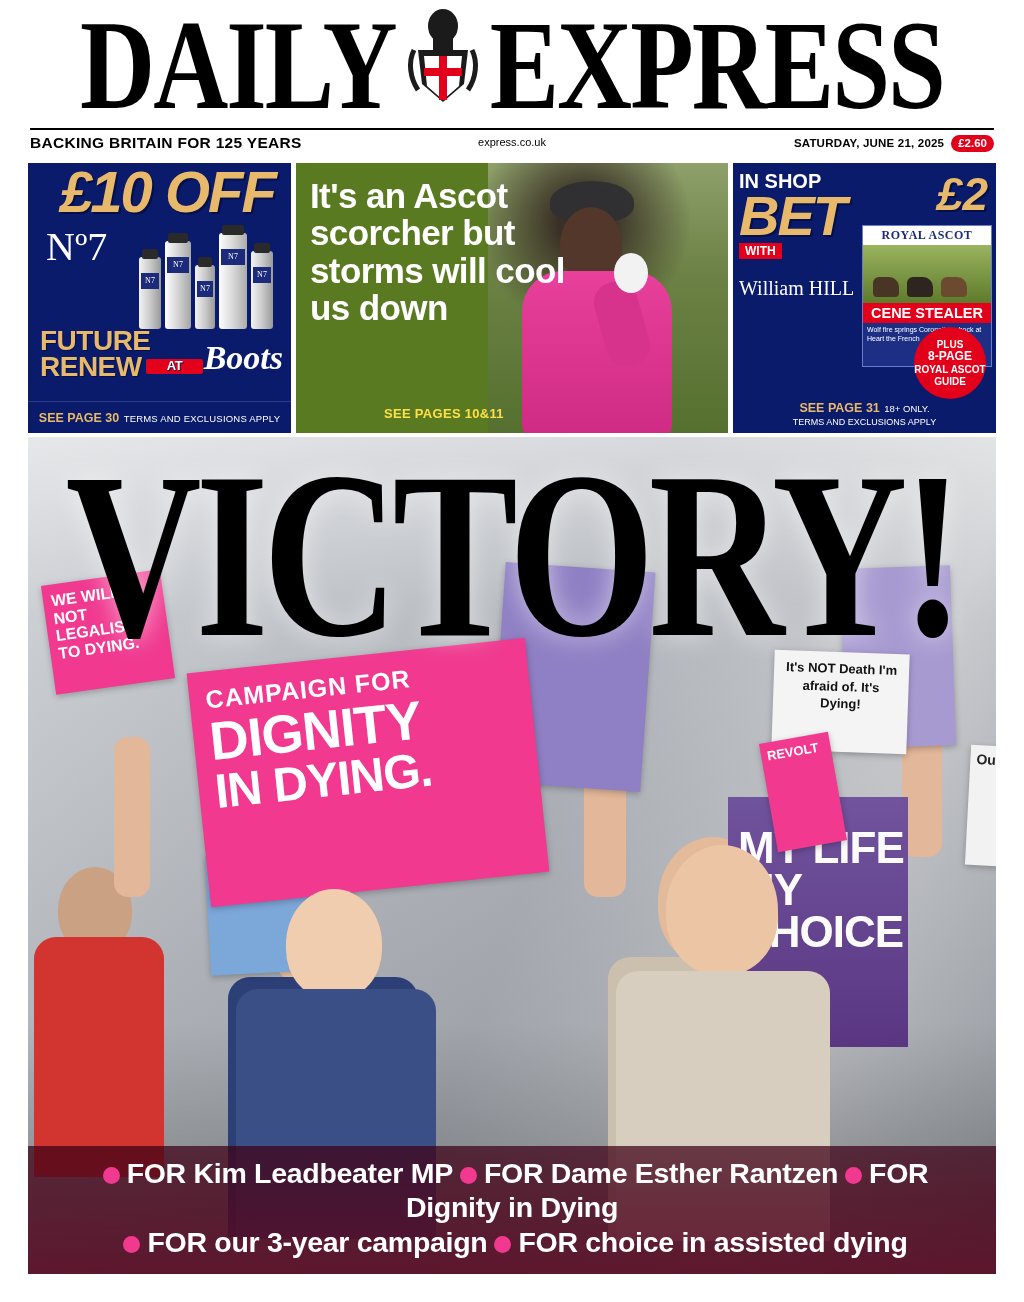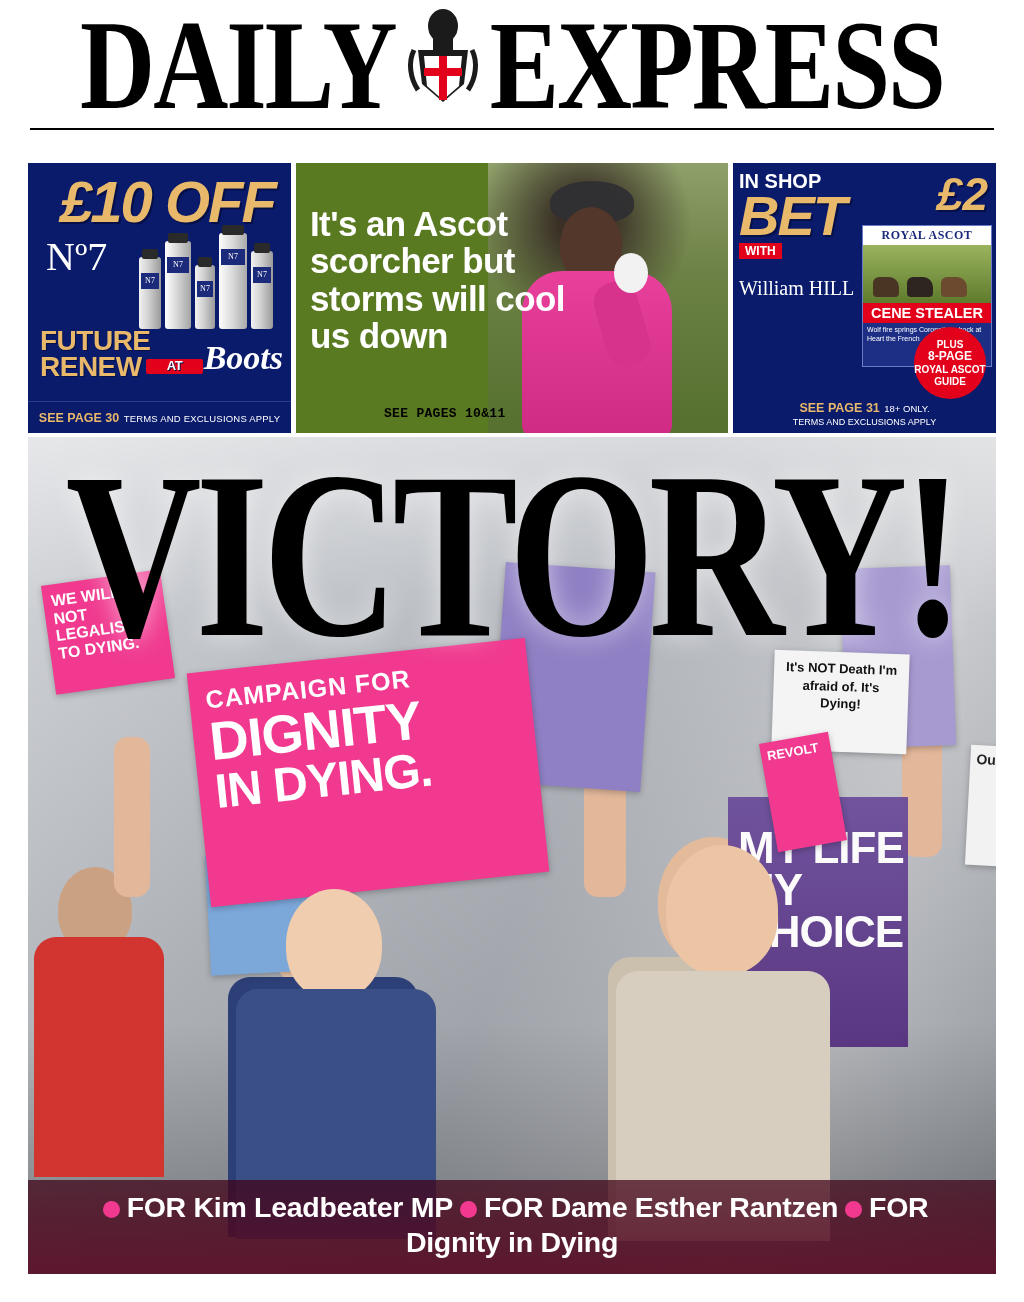--- a/index.html
+++ b/index.html
@@ -113,21 +113,20 @@
   
   .promo-boots {
     width: 263px;
     background: #0a1b6b;
     position: relative;
     overflow: hidden;
     color: #fff;
   }
   .boots-off {
     text-align: center;
-    padding-top: 10px;
     margin-left: 16px;
   }
   .boots-off .amount {
     font-family: "Liberation Sans", sans-serif;
     font-weight: bold;
     font-style: italic;
     font-size: 58px;
     color: #e8b96a;
     letter-spacing: -2px;
     display: block;
@@ -272,30 +271,29 @@
   .ascot-text {
     position: absolute;
     left: 14px; top: 14px;
     width: 262px;
     font-family: "Liberation Sans", sans-serif;
     font-weight: bold;
     font-size: 35px;
     line-height: 1.07;
     color: #ffffff;
     letter-spacing: -0.6px;
-    margin-top: 28px;
   }
   .ascot-see {
     position: absolute;
     left: 88px;
     bottom: 12px;
-    font-family: Liberation Mono, monospace;
+    font-family: Liberation Sans, sans-serif;
     font-weight: bold;
     font-size: 13px;
-    color: #000000;
+    color: #fde047;
     letter-spacing: 0.3px;
   }
 
   
   .promo-bet {
     width: 263px;
     background: #0a1b6b;
     position: relative;
     overflow: hidden;
     color: #fff;
@@ -622,20 +620,28 @@
         <path d="M20 50 L58 50 L55 80 L39 94 L23 80 Z" fill="#ffffff"></path>
         <rect x="35" y="50" width="8" height="44" fill="#e2001a"></rect>
         <rect x="20" y="62" width="38" height="8" fill="#e2001a"></rect>
         <path d="M10 44 C4 56 6 72 14 84" stroke="#1b1b1b" stroke-width="5" fill="none"></path>
         <path d="M68 44 C74 56 72 72 64 84" stroke="#1b1b1b" stroke-width="5" fill="none"></path>
       </svg>
     </span>
     <span class="mast-word right">EXPRESS</span>
   </div>
   <div class="mast-rule"></div>
+  <div class="mast-sub">
+    <span class="mast-slogan">BACKING BRITAIN FOR 125 YEARS</span>
+    <span class="mast-url">express.co.uk</span>
+    <span class="mast-right">
+      <span class="mast-date">SATURDAY, JUNE 21, 2025</span>
+      <span class="mast-price">£2.60</span>
+    </span>
+  </div>
 </div>
 
 <div class="promo-strip">
 
   <div class="promo-boots">
     <div class="boots-off">
       <span class="amount">£10 OFF</span>
     </div>
     <div class="boots-no7">Nº7</div>
     <div class="boots-bottles">
@@ -757,14 +763,17 @@
     <div class="person" style="left:638px; top:408px; width:112px; height:130px; background:#ecc5a4;"></div>
     <div class="p-body" style="left:588px; top:534px; width:214px; height:270px; background:#d8cec0;"></div>
   </div>
 
   <div class="headline">VICTORY!</div>
 
   <div class="kicker-band">
     <div class="kicker-line">
       <span class="bullet"></span><span>FOR Kim Leadbeater MP</span><span class="bullet"></span><span>FOR Dame Esther Rantzen</span><span class="bullet"></span><span>FOR Dignity in Dying</span>
     </div>
+    <div class="kicker-line">
+      <span class="bullet"></span><span>FOR our 3-year campaign</span><span class="bullet"></span><span>FOR choice in assisted dying</span>
+    </div>
   </div>
 </div>
 
 </body></html>

